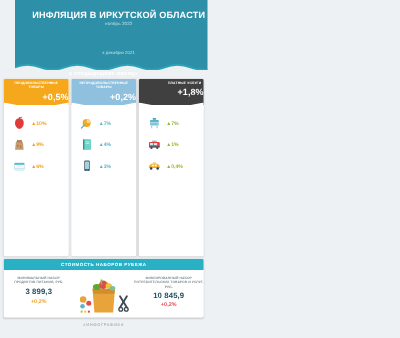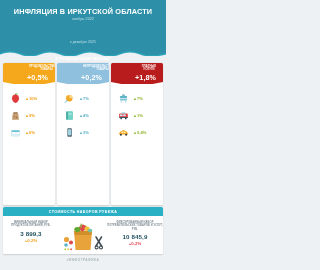--- a/index.html
+++ b/index.html
@@ -7,21 +7,21 @@
     width: 166px; height: 270px;
     font-family: "Liberation Sans", sans-serif;
     background: #eef1f3;
     overflow: hidden;
     position: relative;
   }
   .page { width: 166px; height: 270px; position: relative; background: #eef1f3; }
 
   
   .header {
-    position: absolute; left: 0; top: 0; width: 166px; height: 56px;
+    position: absolute; left: 12px; top: 0; width: 166px; height: 56px;
     background: #2d90a8;
     overflow: hidden;
   }
   .header-title {
     position: absolute; left: 0; top: 7px; width: 166px;
     text-align: center; color: #ffffff;
     font-size: 7.3px; font-weight: bold; letter-spacing: 0.15px;
   }
   .header-sub {
     position: absolute; left: 0; top: 17px; width: 166px;
@@ -59,39 +59,38 @@
   .card {
     flex: 1; position: relative;
     background: #ffffff;
     border-radius: 1.5px;
     box-shadow: 0 0.5px 1.5px rgba(0,0,0,0.14);
     overflow: hidden;
   }
   .card-top {
     position: relative; height: 21px; width: 100%;
     display: flex; flex-direction: column;
-    align-items: flex-start; justify-content: flex-start;
+    align-items: flex-end; justify-content: flex-start;
     padding-top: 1.5px;
-    padding-left: 24px;
   }
   .card-cat {
     font-size: 2.7px; font-weight: bold; color: #ffffff;
     text-align: center; line-height: 3.4px; letter-spacing: 0.12px;
     padding: 0 2px; text-transform: uppercase;
   }
   .card-val {
     font-size: 7.2px; font-weight: bold; color: #ffffff;
     margin-top: 1.5px; letter-spacing: 0.1px;
   }
   .card-notch {
     position: absolute; left: 0; bottom: -4px; width: 100%; height: 6px;
   }
   .card.food  .card-top { background: #f5a81c; }
   .card.nonfood .card-top { background: #8fc0de; }
-  .card.serv  .card-top { background: #b91c1c; }
+  .card.serv  .card-top { background: #404040; }
 
   .items { padding: 6px 0 0 0; }
   .item {
     display: flex; align-items: center;
     height: 17px; padding-left: 6px;
   }
   .item-icon {
     width: 13px; height: 13px; flex: 0 0 13px;
     display: flex; align-items: center; justify-content: center;
   }

